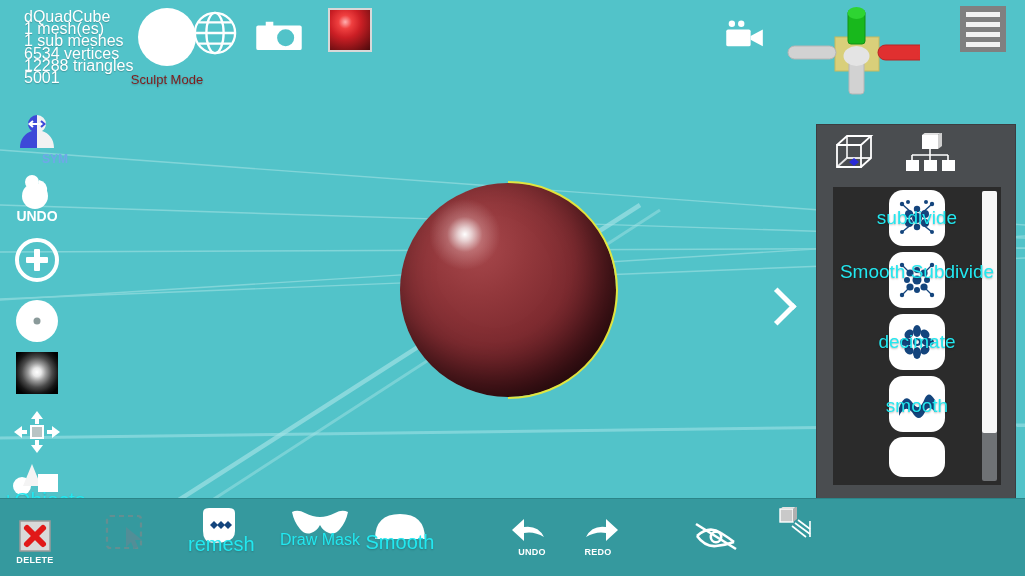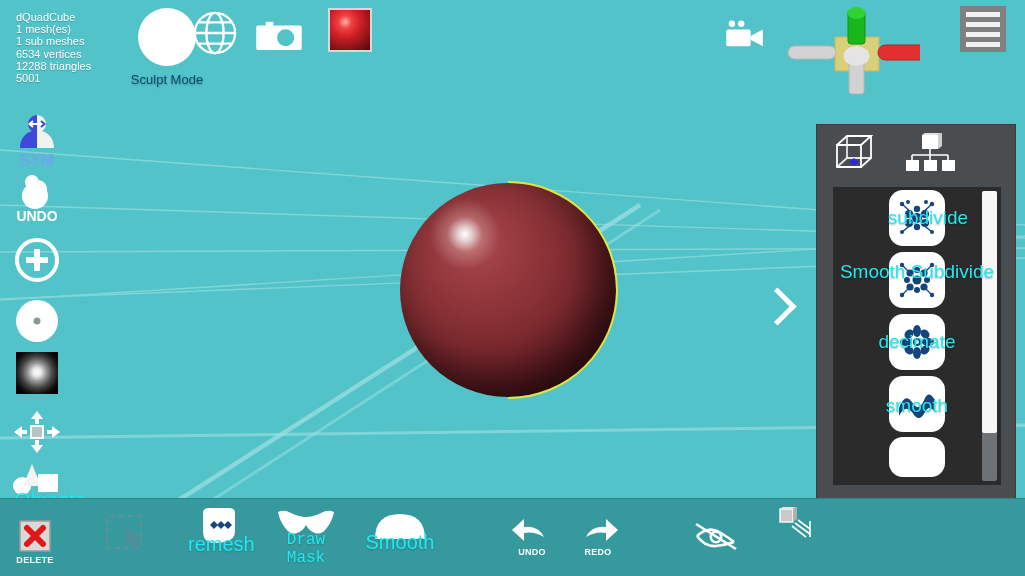--- a/index.html
+++ b/index.html
@@ -41,27 +41,27 @@
   .sphere-outline {
     position: absolute; inset: -2px;
     border-radius: 50%;
     border: 2px solid #e8e83a;
     clip-path: polygon(50% 0, 100% 0, 100% 100%, 50% 100%);
     opacity: 0.95;
   }
 
   
   .info-block {
-    position: absolute; left: 16px; top: 11px;
-    color: #ffffff; font-size: 11px; line-height: 12.2px;
+    position: absolute; left: 24px; top: 11px;
+    color: #ffffff; font-size: 16px; line-height: 12.2px;
     text-shadow: 0 1px 1px rgba(0,0,0,0.22);
     pointer-events: none;
   }
   .label-white {
-    color: #0c4a6e; font-size: 13px; text-align: center;
+    color: #7f1d1d; font-size: 13px; text-align: center;
     text-shadow: 0 1px 2px rgba(0,0,0,0.25);
   }
 
   
   .top-bar { position: absolute; left: 0; top: 0; width: 100%; height: 110px; }
   .tb-item { position: absolute; }
 
   .sculpt-circle {
     width: 58px; height: 58px; border-radius: 50%;
     background: #ffffff;
@@ -296,21 +296,21 @@
         <path d="M24 3 a9 9 0 0 0 -9 9 a9 9 0 0 0 4 7 C12 21 7 27 7 36 h17 z" fill="#3d49d8"></path>
         <path d="M24 3 a9 9 0 0 1 9 9 a9 9 0 0 1 -4 7 c7 2 12 8 12 17 H24 z" fill="#f2f2f2"></path>
         <g stroke="#ffffff" stroke-width="2" fill="none">
           <line x1="17" y1="12" x2="31" y2="12"></line>
           <path d="M20 9 L16.5 12 L20 15"></path>
         </g>
         <g stroke="#3d49d8" stroke-width="2" fill="none">
           <path d="M28 9 L31.5 12 L28 15"></path>
         </g>
       </svg>
-      <div style="color:#6fa8e8; font-size:16px; font-weight:bold; text-align:center; margin-top:-4px;">SYM</div>
+      <div style="color:#6fa8e8; font-size:12px; font-weight:bold; text-align:right; margin-top:-4px;">SYM</div>
     </div>
 
     <div class="lb-item" style="top:62px;">
       <svg width="46" height="38" viewBox="0 0 46 38" style="display:block; margin:0 auto;">
         <circle cx="21" cy="24" r="13" fill="#ffffff"></circle>
         <circle cx="18" cy="10" r="7" fill="#ffffff"></circle>
         <path d="M25 8 q9 2 8 12 q-1 8 -9 9" fill="#ffffff"></path>
       </svg>
       <div style="color:#ffffff; font-size:14px; font-weight:bold; text-align:center; margin-top:-2px;">UNDO</div>
     </div>
@@ -405,21 +405,21 @@
                 <circle cx="37" cy="36" r="2"></circle>
             </g>
             <g stroke="#14457d" stroke-width="1.4" fill="none">
               <line x1="7" y1="8" x2="18" y2="18"></line>
                 <line x1="37" y1="8" x2="26" y2="18"></line>
               <line x1="7" y1="36" x2="17" y2="28"></line>
                 <line x1="37" y1="36" x2="27" y2="28"></line>
             </g>
           </svg>
         </div>
-        <div class="rp-label" style="top:20px;margin-left:11px;">subdivide</div>
+        <div class="rp-label" style="top:20px;">subdivide</div>
       </div>
 
       <div class="rp-row" style="height:62px;">
         <div class="rp-icon" style="top:3px;">
           <svg width="44" height="44" viewBox="0 0 44 44">
             <g fill="#14457d">
               <circle cx="22" cy="22" r="4.5"></circle>
               <circle cx="15" cy="15" r="3.6"></circle>
                 <circle cx="29" cy="15" r="3.6"></circle>
               <circle cx="15" cy="29" r="3.6"></circle>
@@ -510,21 +510,21 @@
         <path d="M6 6 q0 -5 6 -5 h20 q6 0 6 5 v18 q0 8 -8 10 q-5 2 -11 2 q-9 0 -11 -4 q-2 -3 -2 -8 z" fill="#ffffff"></path>
         <g fill="#14457d">
           <path d="M13 18 L17 14 L21 18 L17 22 Z"></path>
           <path d="M20 18 L24 14 L28 18 L24 22 Z"></path>
           <path d="M27 18 L31 14 L35 18 L31 22 Z"></path>
         </g>
       </svg>
       <div class="bb-label-cy" style="margin-top:-12px;">remesh</div>
     </div>
 
-    <div class="bb-item" style="left:264px; top:10px; width:84px;font-family:Liberation Mono, monospace;">
+    <div class="bb-item" style="left:278px; top:10px; width:84px;">
       <svg width="60" height="32" viewBox="0 0 60 32" style="display:block; margin:0 auto;">
         <path d="M2 3 q6 -3 13 1 q8 4 15 4 q7 0 15 -4 q7 -4 13 -1 q-2 10 -8 17 q-5 6 -11 4 q-6 -2 -9 -8 q-3 6 -9 8 q-6 2 -11 -4 q-6 -7 -8 -17 z" fill="#ffffff"></path>
       </svg>
       <div class="bb-label-cy small" style="margin-top:-10px;">Draw Mask</div>
     </div>
 
     <div class="bb-item" style="left:358px; top:12px; width:84px;">
       <svg width="56" height="30" viewBox="0 0 56 30" style="display:block; margin:0 auto;">
         <path d="M3 28 Q3 3 28 3 Q53 3 53 28 Z" fill="#ffffff"></path>
       </svg>

